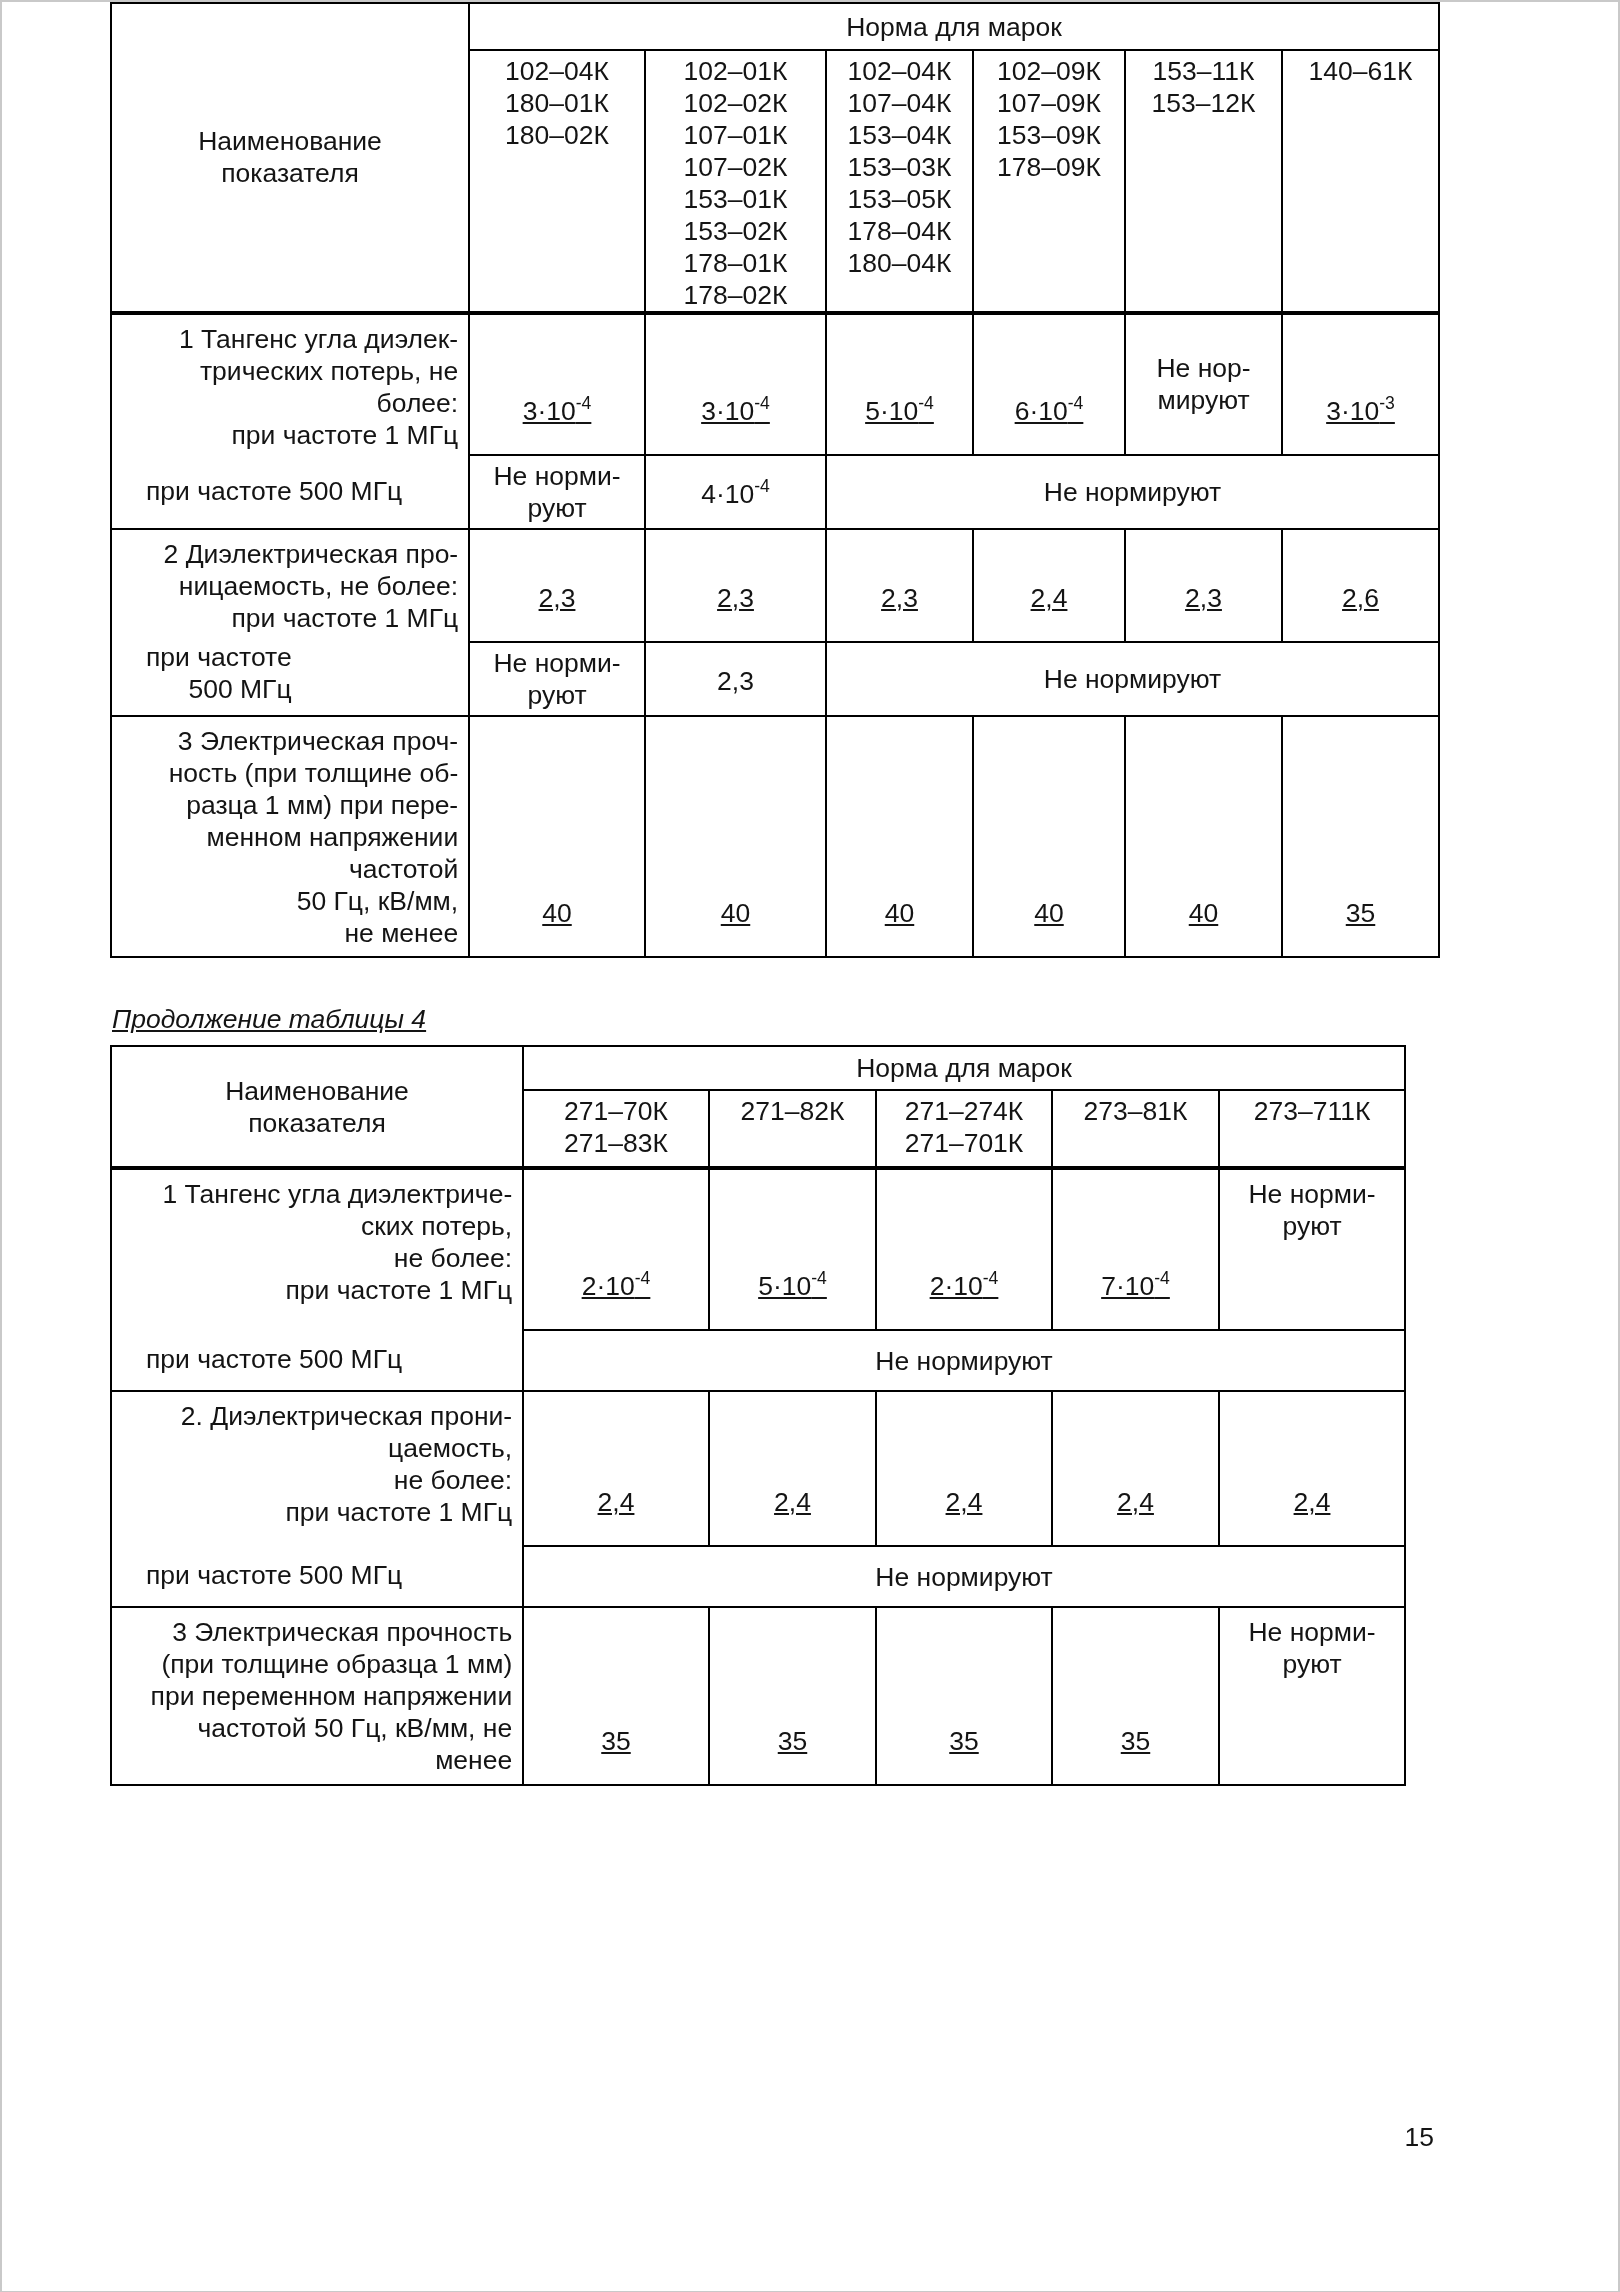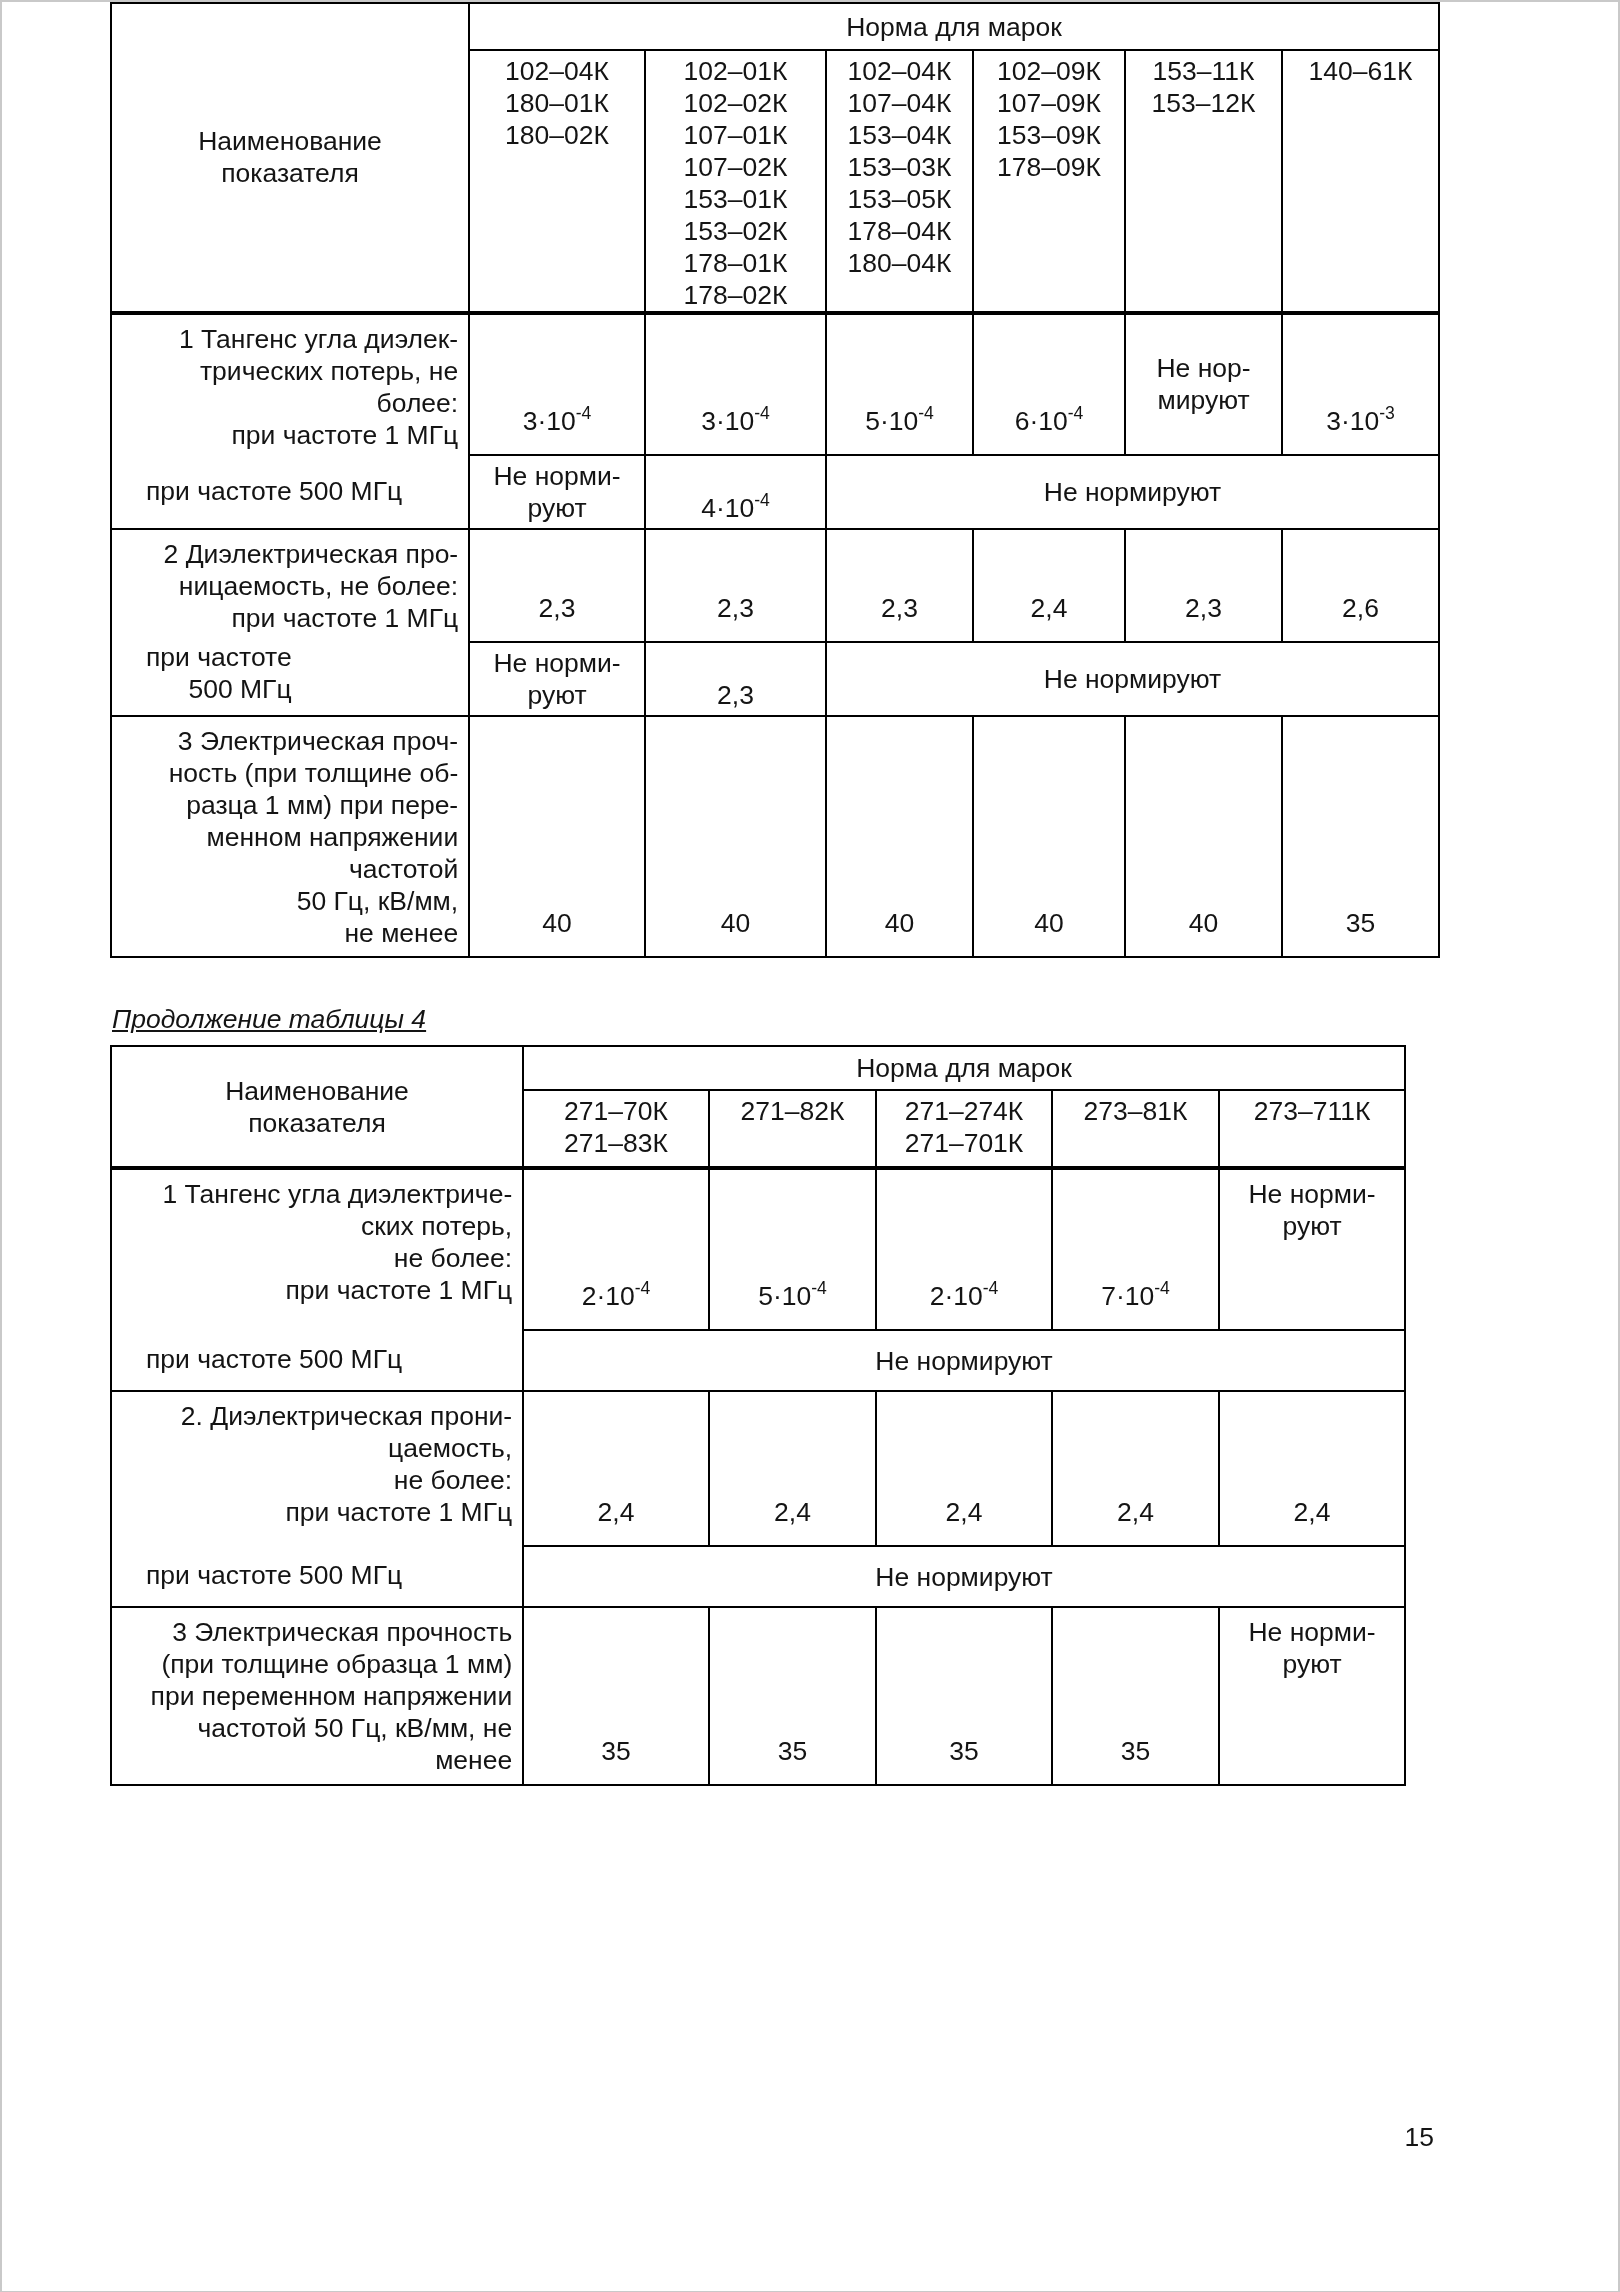--- a/index.html
+++ b/index.html
@@ -23,22 +23,22 @@
   .t2 { width: 1294px; }
   .gtable td { border: 2px solid #000; padding: 0; text-align: center; vertical-align: middle; }
   tr.thick td { border-top: 4.9px solid #000; }
 
   td.hname { vertical-align: middle; }
   td.marks { vertical-align: top; padding-top: 3.9px; }
   td.label { text-align: right; vertical-align: top; padding: 7.8px 9.8px 7.8px 17.6px; position: relative; }
   td.label .main { display: block; text-indent: 5.9px; }
   td.label .sub { position: absolute; left: 34px; }
 
-  td.vb  { vertical-align: bottom; padding-bottom: 17px; }
-  td.vb2 { vertical-align: bottom; padding-bottom: 4px; border-radius: 15px; }
+  td.vb  { vertical-align: bottom; padding-bottom: 27px; text-decoration: underline; }
+  td.vb2 { vertical-align: bottom; padding-bottom: 18px; border-radius: 15px; }
   td.vm  { vertical-align: middle; }
   td.vt  { vertical-align: top; padding-top: 7.8px; }
   .pre   { white-space: pre-line; }
 
   sup.exp { font-size: 17.6px; line-height: 0; vertical-align: baseline; position: relative; top: -10.8px; }
   .page-number { position: absolute; top: 2119px; right: 184px; }
 </style>
 </head>
 <body>
 

